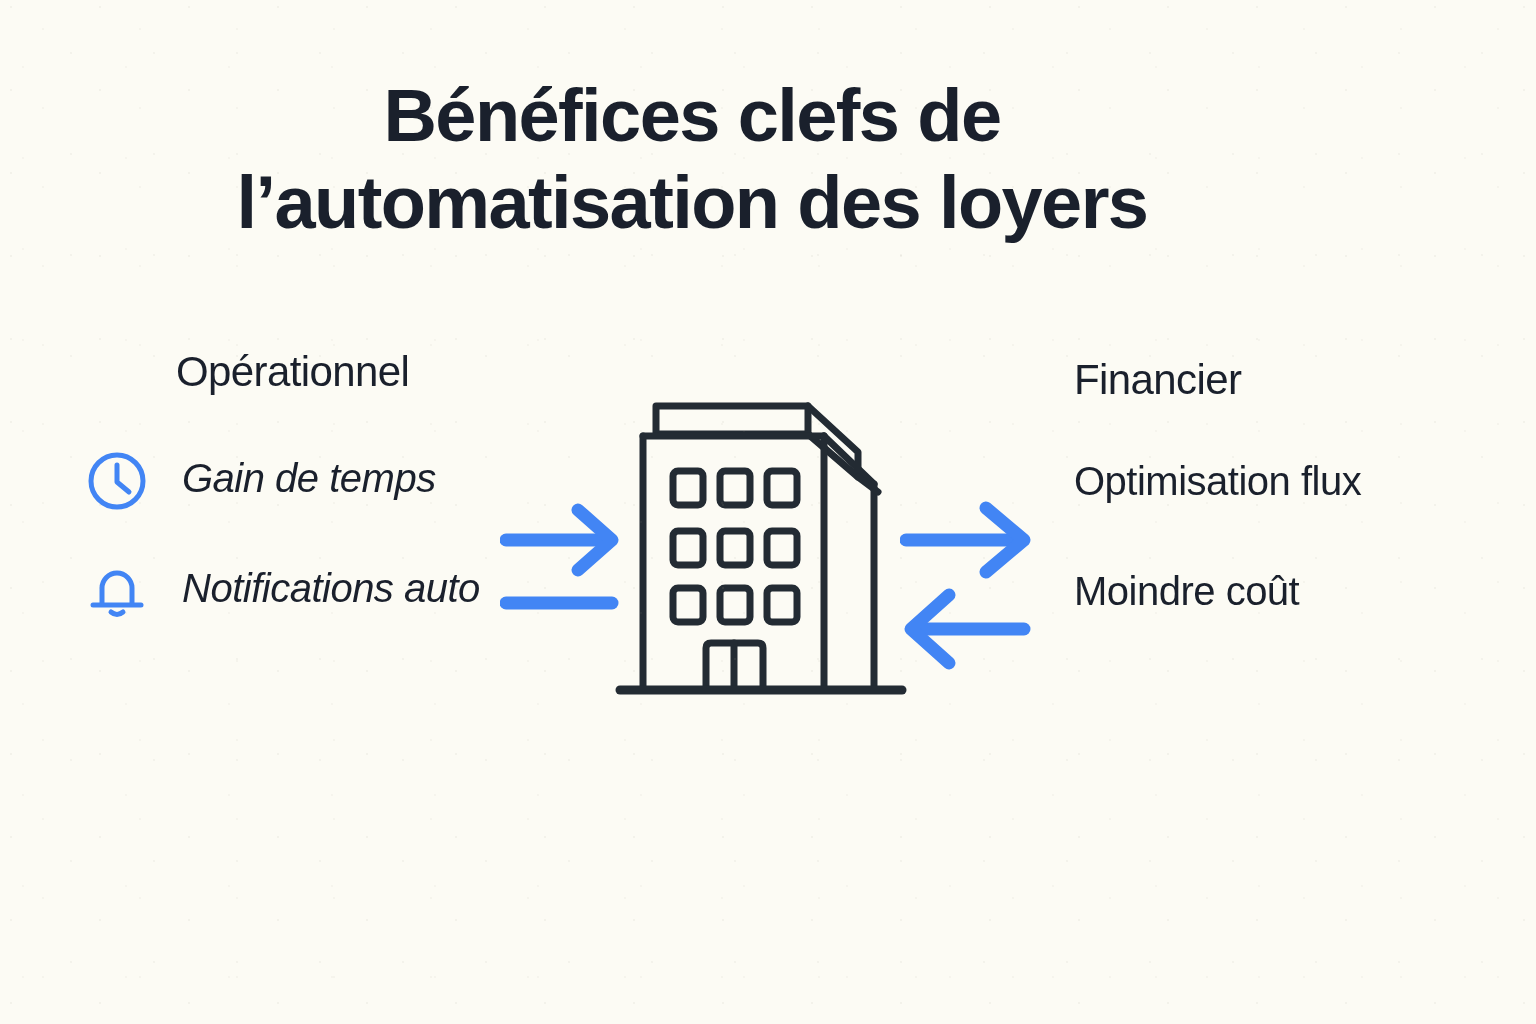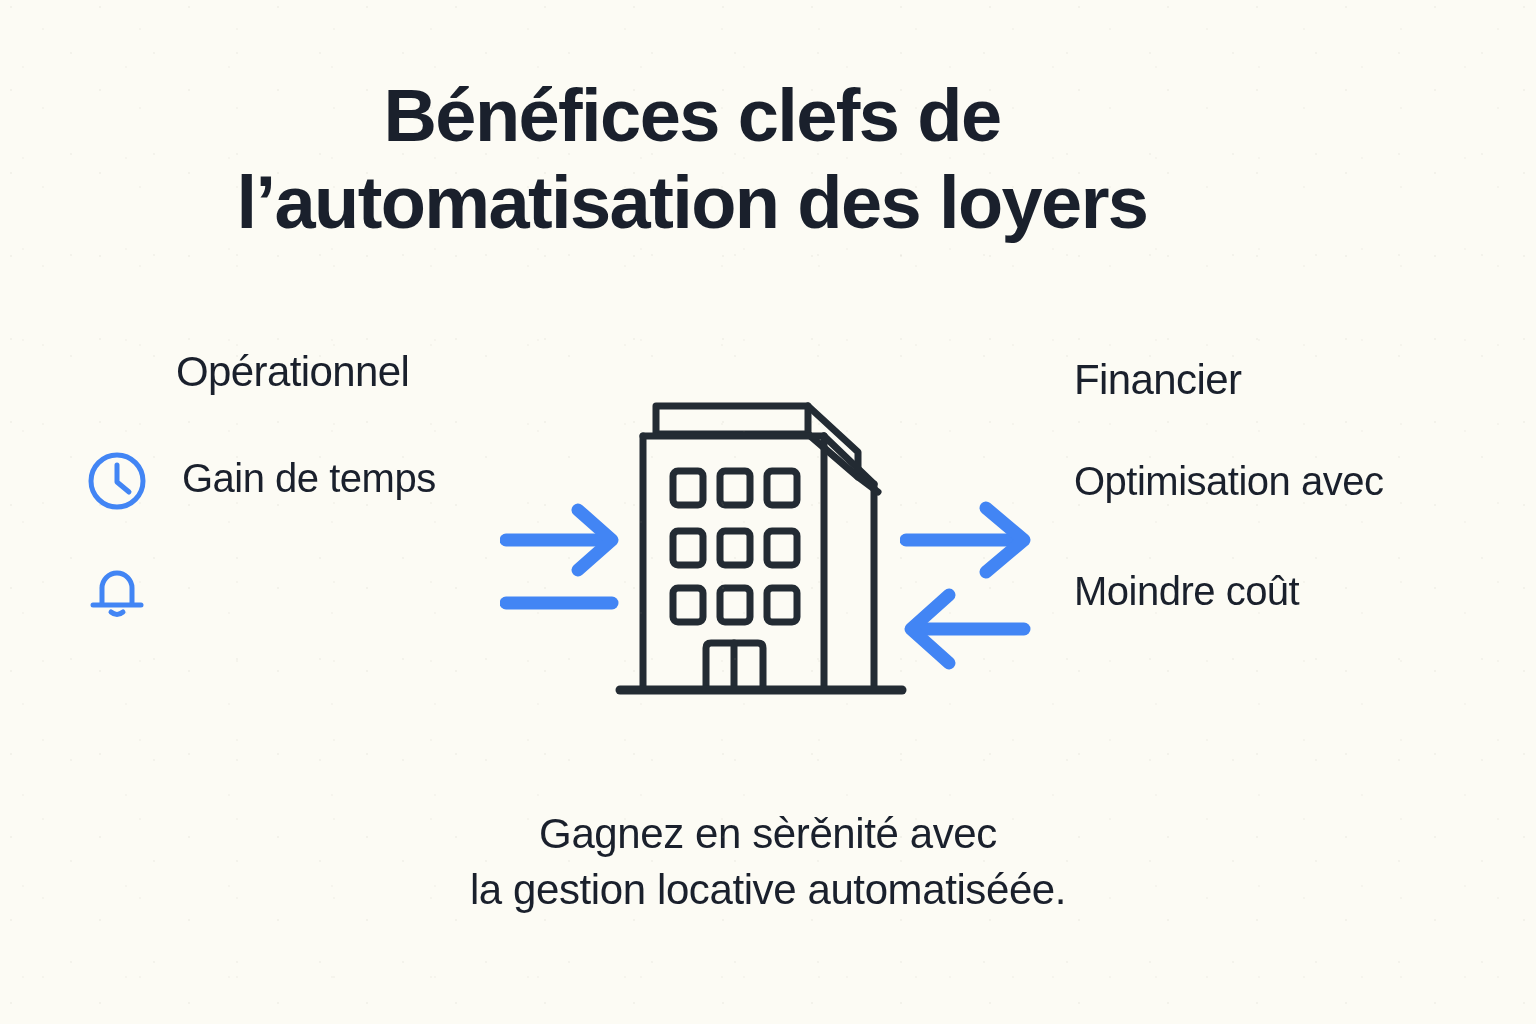--- a/index.html
+++ b/index.html
@@ -61,20 +61,21 @@
   }
   #heading-left  { top: 348px; left: 176px; }
   #heading-right { top: 348px; left: 1074px; margin-top: 8px; }
 
   
   #left-list {
     position: absolute;
     top: 450px;
     left: 86px;
     width: 470px;
+    font-style: italic;
   }
   .left-row {
     position: relative;
     height: 110px;
   }
   .left-icon {
     position: absolute;
     left: 0;
     top: 0;
     width: 62px;
@@ -166,29 +167,30 @@
 
 
     <div class="left-row">
       <span class="left-icon">
         <svg width="62" height="62" viewBox="0 0 62 62" fill="none">
           <path d="M16 44 L16 28 A15 15 0 0 1 46 28 L46 44" stroke="#4285F4" stroke-width="5" stroke-linecap="round" stroke-linejoin="round" fill="none"></path>
           <line x1="7" y1="45" x2="55" y2="45" stroke="#4285F4" stroke-width="5" stroke-linecap="round"></line>
           <path d="M25 52 Q31 57 37 52" stroke="#4285F4" stroke-width="5" stroke-linecap="round" fill="none"></path>
         </svg>
       </span>
+      <span class="left-label">Notifications auto</span>
     </div>
 
   </div>
 
   <div id="heading-right" class="col-heading">Financier</div>
 
   <div id="right-list">
     <div class="right-row">
-      <span class="right-label">Optimisation avec</span>
+      <span class="right-label">Optimisation flux</span>
     </div>
     <div class="right-row">
       <span class="right-label">Moindre coût</span>
     </div>
   </div>
 
   <span id="arrow-left-in" class="connector">
     <svg width="125" height="80" viewBox="0 0 125 80" fill="none">
       <line x1="6" y1="40" x2="108" y2="40" stroke="#4285F4" stroke-width="13" stroke-linecap="round"></line>
       <path d="M78 10 L112 40 L78 70" stroke="#4285F4" stroke-width="13" stroke-linecap="round" stroke-linejoin="round" fill="none"></path>
@@ -246,18 +248,16 @@
 
         <path d="M94 296 L94 256 Q94 251 99 251 L146 251 Q151 251 151 256 L151 296"></path>
         <path d="M122 251 L122 296"></path>
 
         <path d="M8 298 L290 298" stroke-width="9"></path>
 
       </g>
     </svg>
   </div>
 
-  <div id="caption">Gagnez en sèrěnité avec
-la gestion locative automatiséée.</div>
 
 </div>
 
 <div id="noise-overlay"></div>
 
 </body></html>

